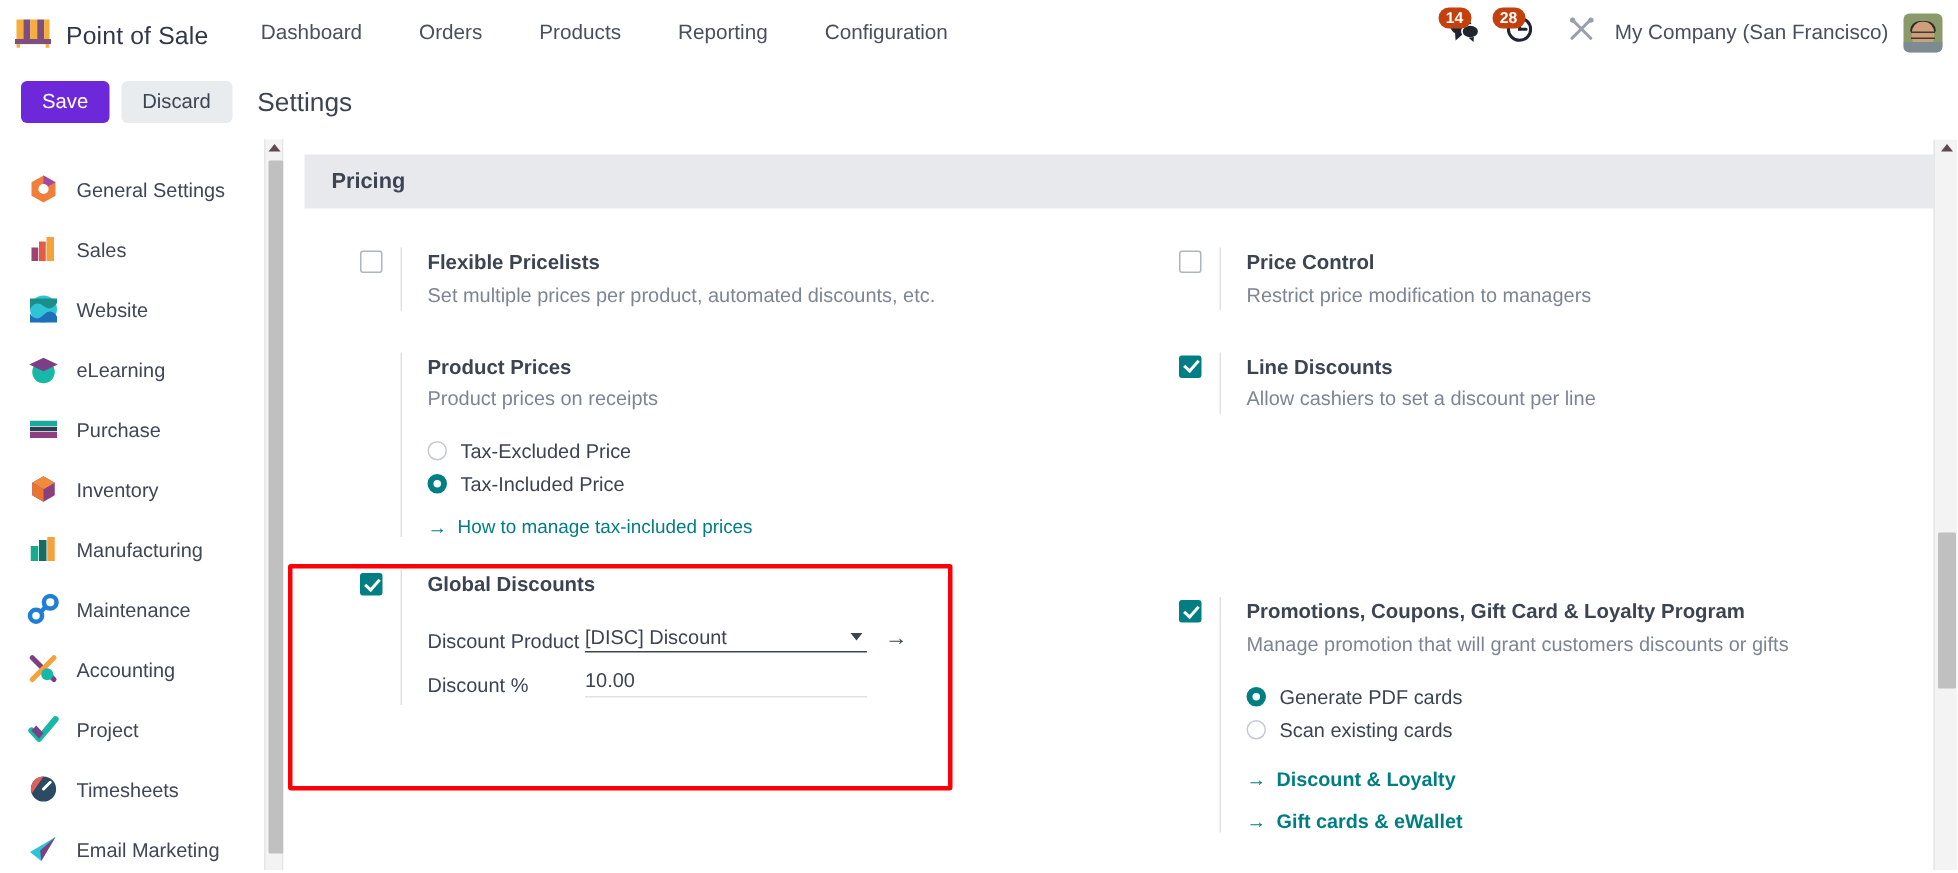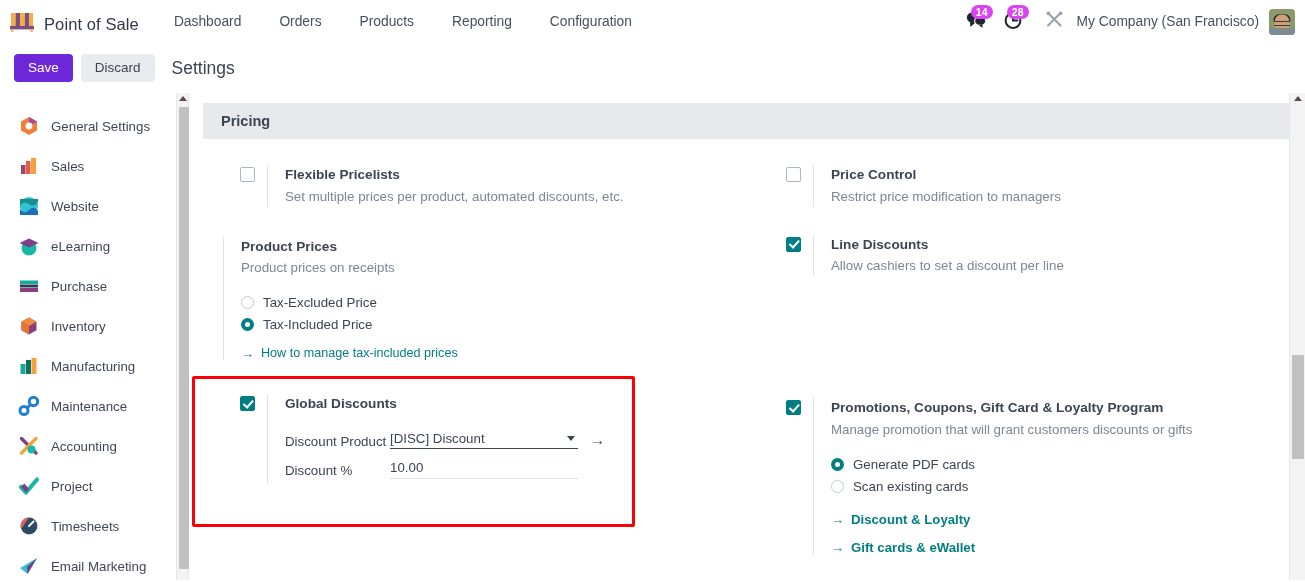--- a/index.html
+++ b/index.html
@@ -36,22 +36,22 @@
   }
 
   .nav-right {
     margin-left: auto; display: flex; align-items: center; gap: 0;
   }
   .sys-icon {
     position: relative; padding: 0 8px; cursor: pointer;
     display: flex; align-items: center; height: 30px;
   }
   .badge {
-    position: absolute; top: -2px; right: 2px;
-    background: #d946ef; color: #fff; font-size: 10.5px;
+    position: absolute; top: -2px; right: 14px;
+    background: #c2410c; color: #fff; font-size: 10.5px;
     font-weight: 600; border-radius: 9px; padding: 1px 5px 1.5px;
     line-height: 1.15; min-width: 19px; text-align: right;
   }
   .tools-icon { padding: 0 9px 0 14px; display:flex; align-items:center; cursor:pointer; }
   .company-name {
     font-size: 13.8px; color: #4a4f5e; padding: 0 10px 0 4px;
     cursor: pointer; white-space: nowrap;
   }
   .avatar {
     width: 26px; height: 26px; border-radius: 4px; overflow: hidden;
@@ -459,21 +459,21 @@
           <div class="setting">
             <div class="cb-wrap">
               <div class="checkbox"></div>
             </div>
             <div class="setting-body">
               <div class="s-title">Flexible Pricelists</div>
               <div class="s-desc">Set multiple prices per product, automated discounts, etc.</div>
             </div>
           </div>
 
-          <div class="setting" style="margin-bottom:34px;flex-direction:column;">
+          <div class="setting" style="margin-bottom:22px;">
             <div class="cb-wrap"></div>
             <div class="setting-body">
               <div class="s-title">Product Prices</div>
               <div class="s-desc">Product prices on receipts</div>
 
               <div class="radio-group">
                 <div class="radio-row">
                   <span class="radio"></span>
                   <span class="radio-label">Tax-Excluded Price</span>
                 </div>

